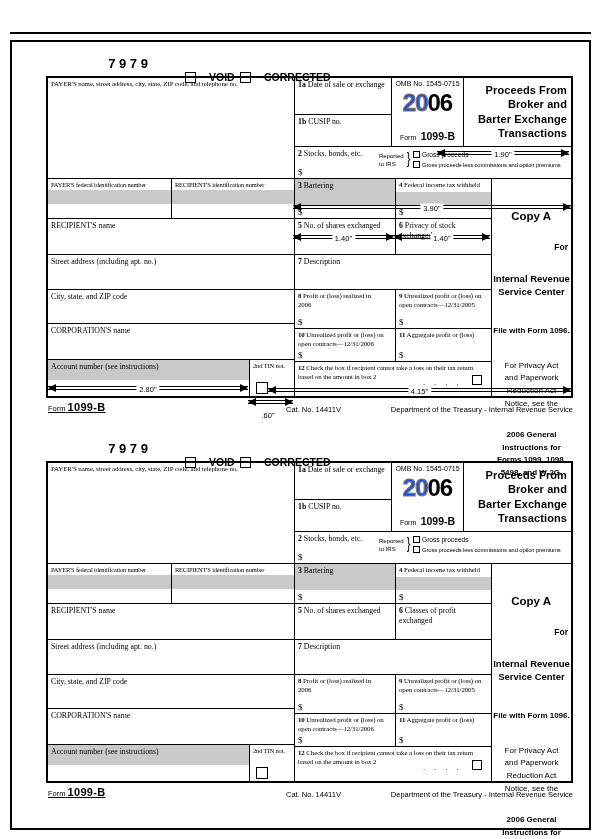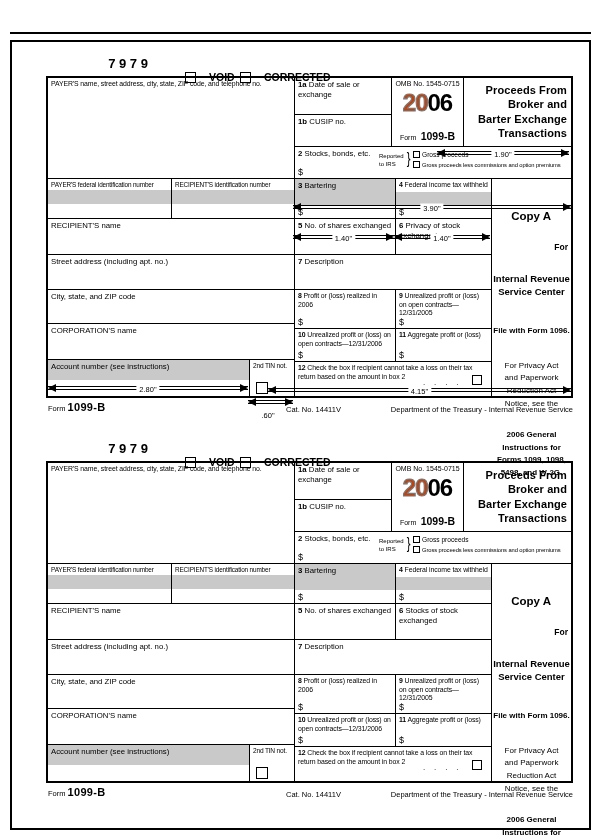--- a/index.html
+++ b/index.html
@@ -29,26 +29,26 @@
   .cell{position:absolute;border-right:1px solid #000;border-bottom:1px solid #000;box-sizing:border-box;}
   .cell.no-r{border-right:none;} .cell.no-b{border-bottom:none;}
   .lbl{position:absolute;left:3px;top:2px;right:3px;font-size:7.8px;line-height:1.25;white-space:pre-line;}
   .lbl b{font-weight:700;}
   .lbl.xs{font-size:6.9px;letter-spacing:-.1px;}
   .lbl.xxs{font-size:6.4px;letter-spacing:-.15px;overflow:hidden;}
   .lbl.payer-lbl{font-size:6.9px;white-space:nowrap;letter-spacing:-.1px;overflow:hidden;}
   .lbl.tinlbl{font-size:6.6px;white-space:nowrap;letter-spacing:-.2px;overflow:hidden;}
   .dollar{position:absolute;left:3px;bottom:1px;font-size:9px;}
   .shade{position:absolute;left:0;right:0;background:#c9c9c9;z-index:0;}
-  .lbl,.dollar{z-index:1;}
+  .lbl,.dollar{z-index:1;font-family:Liberation Serif, serif;}
 
   
   .omb-no{position:absolute;top:2px;left:0;right:0;text-align:center;font-size:7px;white-space:nowrap;}
   .year{position:absolute;top:11px;left:0;right:0;text-align:center;font-size:24px;font-weight:700;letter-spacing:-1px;}
-  .y20{color:#c2410c;-webkit-text-stroke:1.2px #777;}
+  .y20{color:#1d4ed8;-webkit-text-stroke:1.2px #777;}
   .form1099{position:absolute;bottom:2px;left:0;right:0;text-align:center;white-space:nowrap;}
   .fw{font-size:7px;} .fn{font-size:10.5px;font-weight:700;}
 
   .ftitle{position:absolute;right:4px;top:5px;font-size:11px;font-weight:700;text-align:right;
           line-height:1.3;white-space:pre-line;letter-spacing:.1px;}
 
   
   .reported{position:absolute;left:84px;top:2px;display:flex;align-items:flex-start;gap:2px;}
   .rep-txt{font-size:6px;line-height:1.4;white-space:pre-line;margin-top:3px;}
   .brace{font-size:16px;line-height:20px;transform:scaleX(.7);}
@@ -76,21 +76,21 @@
   .dim{position:absolute;height:2px;border-top:1px solid #000;border-bottom:1px solid #000;z-index:6;}
   .ah{position:absolute;width:0;height:0;border-top:4px solid transparent;border-bottom:4px solid transparent;top:50%;margin-top:-4px;}
   .ah.l{left:0;border-right:8px solid #000;}
   .ah.r{right:0;border-left:8px solid #000;}
   .dlabel{position:absolute;left:50%;top:2px;transform:translate(-50%,-50%);background:#fff;
           padding:0 3px;font-size:7.5px;white-space:nowrap;}
   .dim.below .dlabel{top:10px;left:20px;transform:translate(-50%,0);background:transparent;}
 
   
   .footer{position:absolute;left:0;top:345px;width:527px;height:16px;font-size:7.5px;}
-  .f-form{position:absolute;left:2px;top:0;}
+  .f-form{position:absolute;left:2px;top:0;text-decoration:underline;}
   .fn2{font-size:11px;font-weight:700;letter-spacing:.3px;}
   .f-cat{position:absolute;left:240px;top:4px;}
   .f-dept{position:absolute;right:0;top:4px;}
 </style>
 </head>
 <body>
 
 <div class="page">
   <div class="ex-rule"></div>
   <div class="ex-box"></div>
@@ -374,21 +374,21 @@
       <div class="dollar">$</div>
     </div>
 
     <div class="cell" style="left:0;top:141px;width:247px;height:36px">
       <div class="lbl">RECIPIENT'S name</div>
     </div>
     <div class="cell" style="left:247px;top:141px;width:101px;height:36px">
       <div class="lbl"><b>5</b> <span>No. of shares exchanged</span></div>
     </div>
     <div class="cell" style="left:348px;top:141px;width:96px;height:36px">
-      <div class="lbl"><b>6</b> <span>Stocks of stock
+      <div class="lbl"><b>6</b> <span>Classes of profit
 exchanged</span></div>
     </div>
 
     <div class="cell" style="left:0;top:177px;width:247px;height:35px">
       <div class="lbl">Street address (including apt. no.)</div>
     </div>
     <div class="cell" style="left:247px;top:177px;width:197px;height:35px">
       <div class="lbl"><b>7</b> <span>Description</span></div>
     </div>
 

